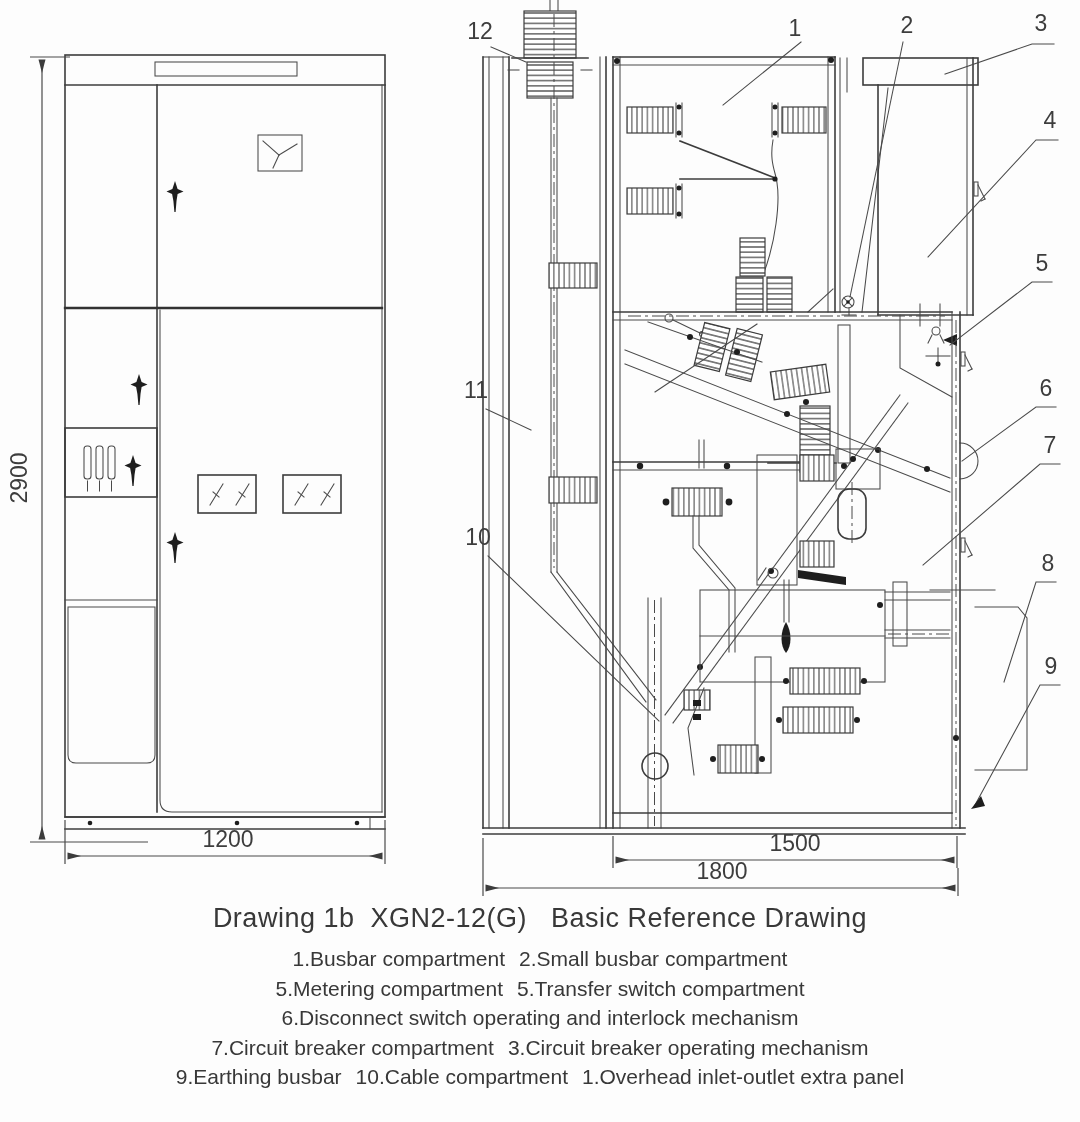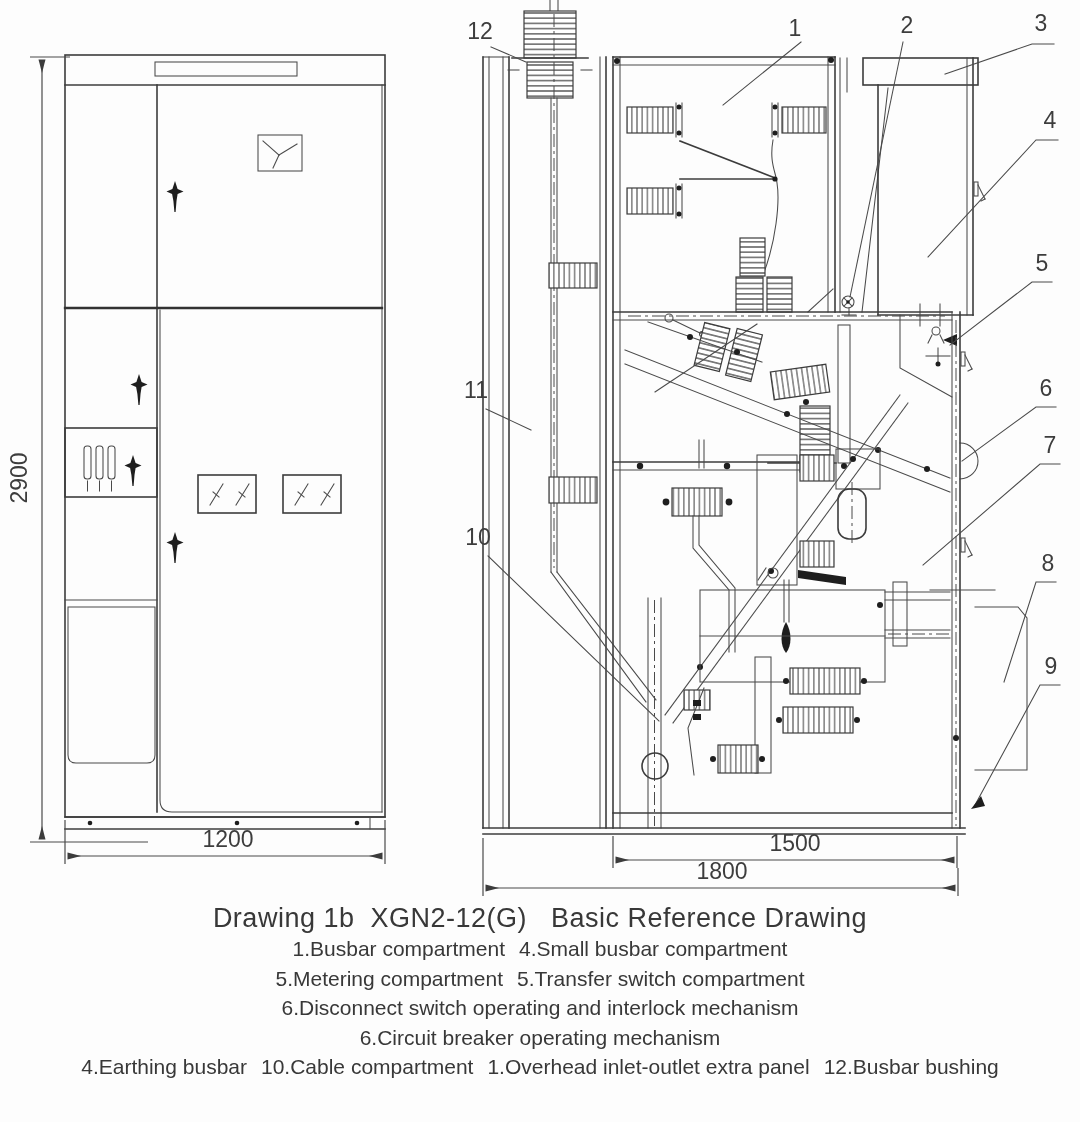--- a/index.html
+++ b/index.html
@@ -8,21 +8,21 @@
   svg { position:absolute; left:0; top:0; }
   .ln   { stroke:#3c3c3c; fill:none; stroke-width:1.6; stroke-linecap:square; }
   .thin { stroke:#4a4a4a; fill:none; stroke-width:1.05; stroke-linecap:square; }
   .thick{ stroke:#323232; fill:none; stroke-width:2.3; stroke-linecap:square; }
   .dd   { stroke:#4a4a4a; fill:none; stroke-width:1; stroke-dasharray:13 4 3 4; }
   .blk  { fill:#1e1e1e; stroke:none; }
   .ins  { stroke:#3c3c3c; stroke-width:1.2; }
   .dim  { stroke:#4a4a4a; fill:none; stroke-width:1.2; }
   .txt  { font-family:"Liberation Sans", sans-serif; font-size:23px; fill:#3d3d3d; }
   .cap  { position:absolute; left:0; top:903px; width:1080px; text-align:center; color:#383838; }
-  .cap-title { font-size:27px; letter-spacing:0.5px; white-space:pre; }
+  .cap-title { font-size:27px; letter-spacing:0.5px; white-space:pre; margin-bottom:10px; }
   .leg-row { display:flex; justify-content:center; gap:14px; font-size:21px; line-height:29.5px; white-space:pre; }
 </style>
 </head>
 <body>
 
 <div id="page">
 <svg width="1080" height="900" viewBox="0 0 1080 900">
   <defs>
     <pattern id="finsH" width="5.2" height="60" patternUnits="userSpaceOnUse">
       <rect width="5.2" height="60" fill="#ffffff"></rect>
@@ -392,32 +392,32 @@
       <line x1="486" y1="888" x2="955" y2="888" class="dim" marker-start="url(#ar)" marker-end="url(#ar)"></line>
       <text x="722" y="879" class="txt" text-anchor="middle">1800</text>
     </g>
   </g>
 </svg>
 
   <div class="cap">
     <div class="cap-title">Drawing 1b  XGN2-12(G)   Basic Reference Drawing</div>
     <div class="leg-row">
       <span>1.Busbar compartment</span>
-      <span>4.Small busbar compartment</span>
+      <span>2.Small busbar compartment</span>
     </div>
     <div class="leg-row">
       <span>5.Metering compartment</span>
       <span>5.Transfer switch compartment</span>
     </div>
     <div class="leg-row">
       <span>6.Disconnect switch operating and interlock mechanism</span>
     </div>
     <div class="leg-row">
-      <span>6.Circuit breaker operating mechanism</span>
+      <span>7.Circuit breaker compartment</span>
+      <span>3.Circuit breaker operating mechanism</span>
     </div>
     <div class="leg-row">
-      <span>4.Earthing busbar</span>
+      <span>9.Earthing busbar</span>
       <span>10.Cable compartment</span>
       <span>1.Overhead inlet-outlet extra panel</span>
-      <span>12.Busbar bushing</span>
     </div>
   </div>
 </div>
 
 </body></html>

